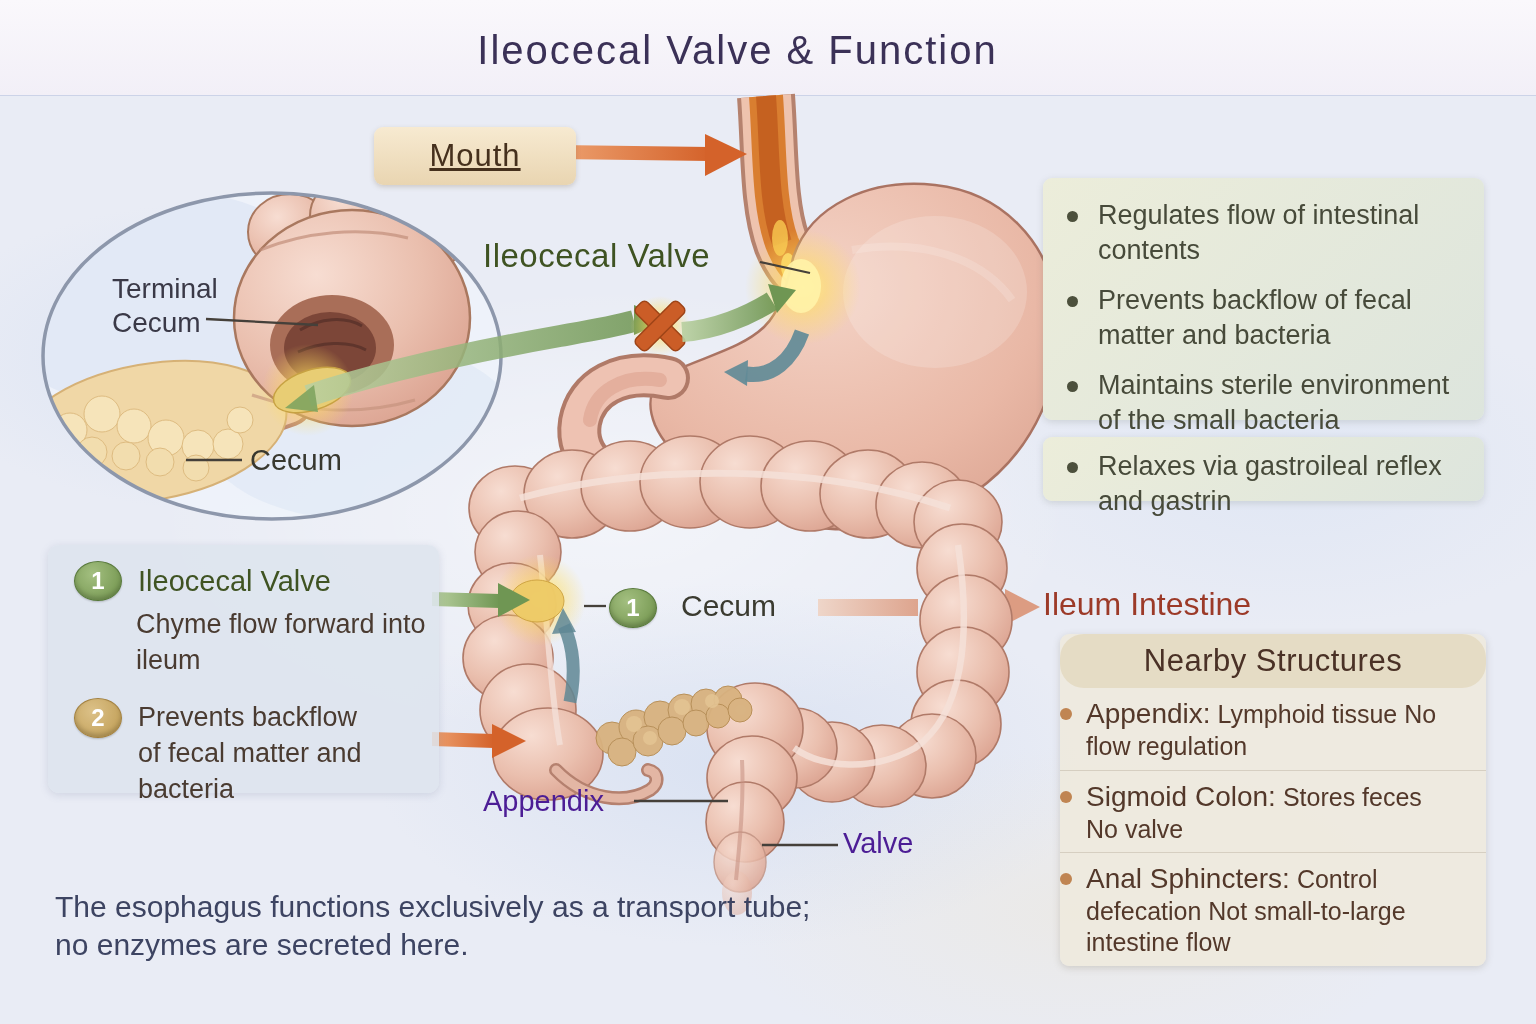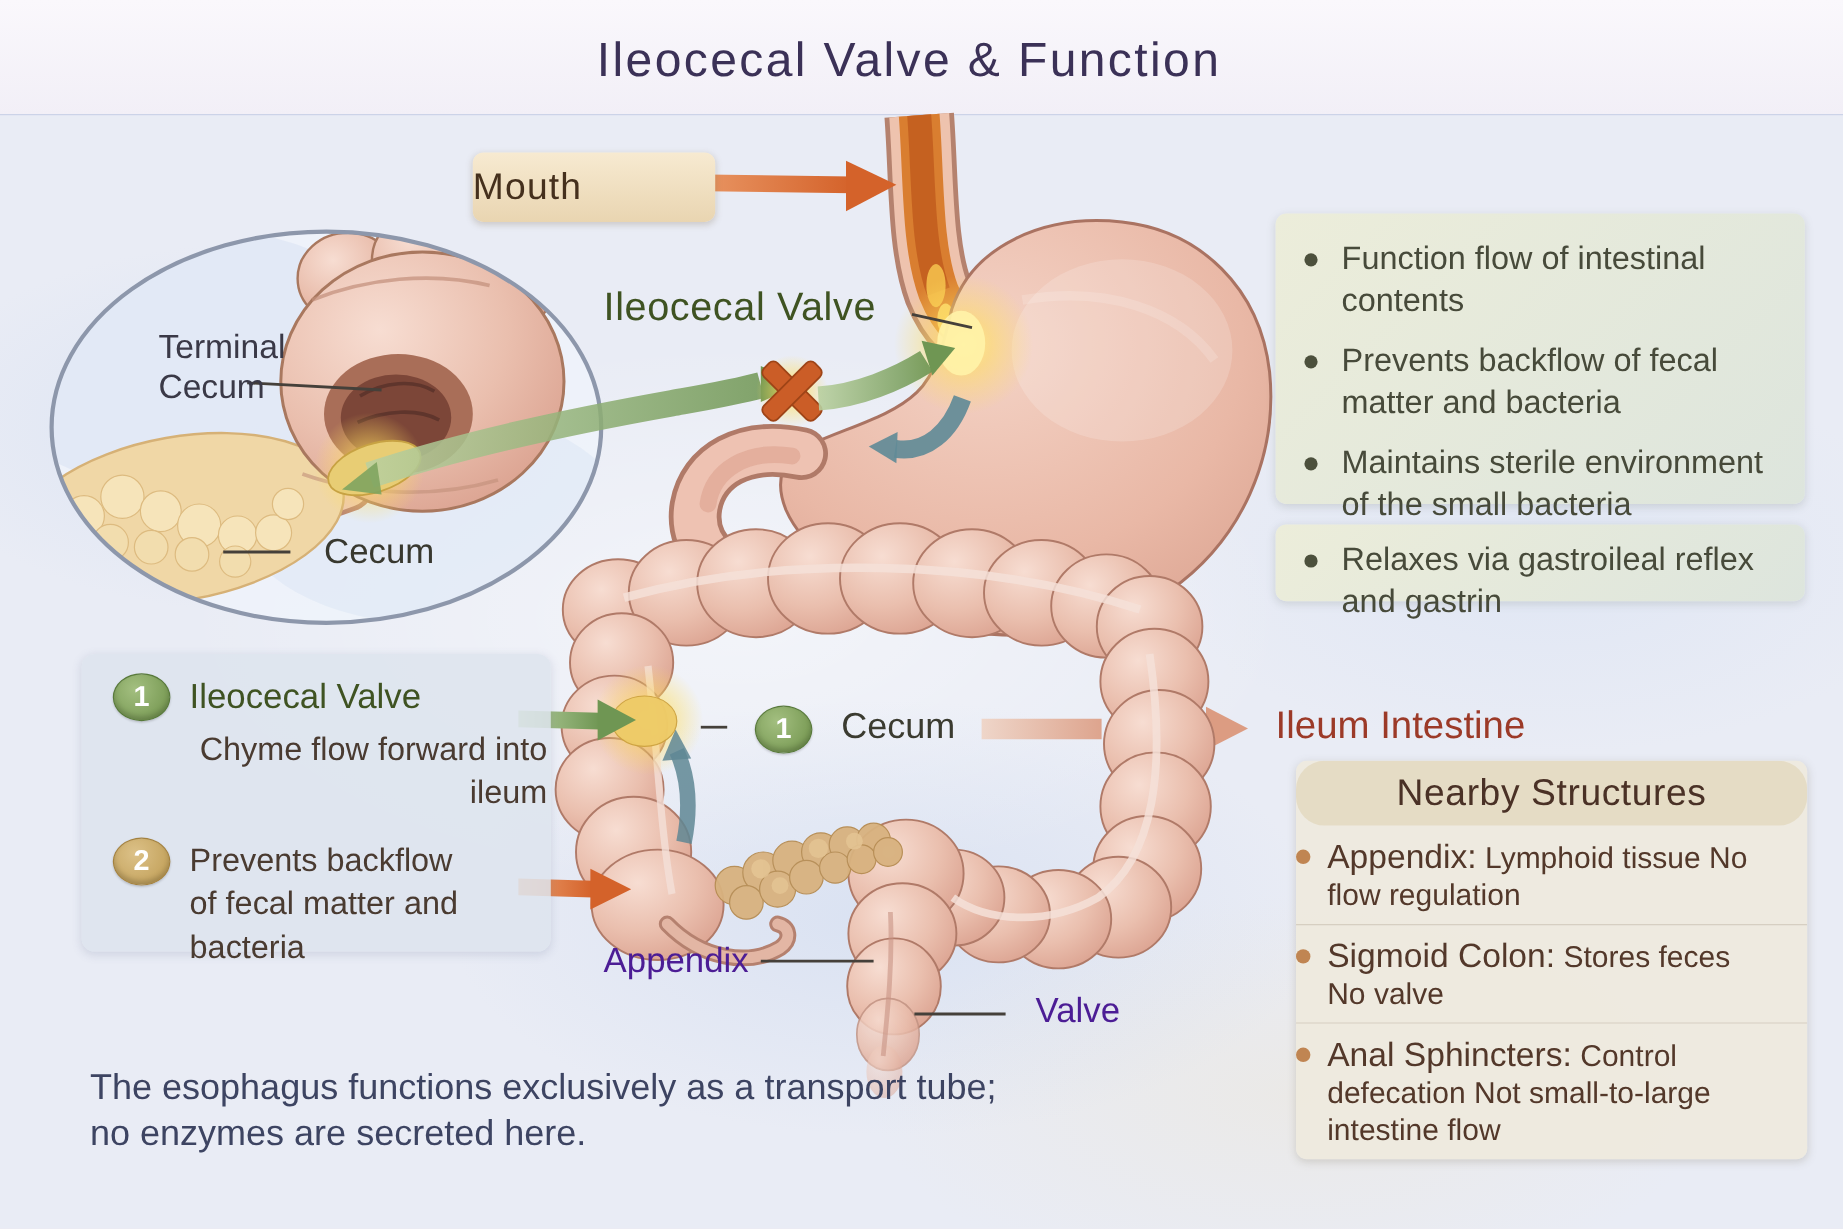--- a/index.html
+++ b/index.html
@@ -18,28 +18,28 @@
   .main{left:0;top:95px;width:1536px;height:929px;
     border-top:1px solid #ccd3e8;
     background:
       radial-gradient(ellipse 420px 220px at 14% 28%, rgba(198,214,240,.38), transparent 70%),
       radial-gradient(ellipse 520px 260px at 48% 72%, rgba(188,206,236,.34), transparent 70%),
       radial-gradient(ellipse 460px 230px at 84% 40%, rgba(203,218,242,.30), transparent 70%),
       radial-gradient(ellipse 500px 240px at 70% 88%, rgba(238,228,205,.35), transparent 70%),
       radial-gradient(ellipse 650px 320px at 40% 45%, rgba(255,255,255,.45), transparent 72%),
       #e9ecf5;}
   svg.art{left:0;top:0;width:1536px;height:1024px;pointer-events:none;}
-  .txt{z-index:3;margin-left:20px;}
+  .txt{z-index:3;}
   
   .lbl{color:#4c1d95;}
   .mouth-box{left:374px;top:127px;width:202px;height:58px;border-radius:9px;
     background:linear-gradient(#f7ead1,#e9d5b1);
     box-shadow:0 2px 5px rgba(120,100,70,.25);
-    display:flex;align-items:center;justify-content:flex-start;
-    font-size:31px;color:#45301d;letter-spacing:1px;}
+    display:flex;align-items:center;justify-content:center;
+    font-size:31px;color:#45301d;letter-spacing:1px;text-decoration:underline;}
   .icv-label{left:483px;top:237px;width:285px;font-size:33px;color:#3f5322;letter-spacing:.5px;}
   .ti-label{left:112px;top:272px;font-size:28px;color:#3a3947;line-height:1.2;}
   .cecum-inset{left:250px;top:444px;font-size:29px;color:#38382f;}
   .cecum-main{left:681px;top:589px;font-size:30px;color:#3b3b30;}
   .small-int{left:1043px;top:586px;font-size:32px;color:#9c3a28;}
   .appendix-lbl{left:483px;top:785px;font-size:29px;}
   .rectum-lbl{left:843px;top:827px;font-size:29px;}
   
   .badge{display:inline-flex;align-items:center;justify-content:center;
     width:46px;height:38px;border-radius:50%;
@@ -49,21 +49,21 @@
   .badge-tan{background:radial-gradient(circle at 38% 32%, #dcc188, #bd9a50);border:1px solid #a3813f;}
   .cecum-badge{left:609px;top:588px;}
   
   .np{left:48px;top:545px;width:391px;height:248px;border-radius:11px;
     background:rgba(221,228,237,.85);box-shadow:0 2px 8px rgba(90,100,140,.18);
     padding:16px 0 0 26px;box-sizing:border-box;}
   .np-row{display:flex;align-items:center;gap:16px;}
   .np-row2{margin-top:20px;align-items:flex-start;}
   .np-title{font-size:29px;color:#3f5322;}
   .np-desc{font-size:27px;color:#4a3b31;line-height:1.32;margin:6px 0 0 0;}
-  .np-desc1{margin-left:62px;width:300px;text-align:right;}
+  .np-desc1{margin-left:62px;width:300px;}
   .np-desc2{width:242px;margin-top:2px;}
   
   .fp{border-radius:9px;background:linear-gradient(135deg,#ecedda,#dde5dd);
     box-shadow:0 2px 7px rgba(110,120,110,.22);box-sizing:border-box;}
   .fp1{left:1043px;top:178px;width:441px;height:242px;padding:20px 18px 0 22px;}
   .fp2{left:1043px;top:437px;width:441px;height:64px;padding:12px 18px 0 22px;}
   .fn-item{display:flex;align-items:flex-start;margin-bottom:15px;}
   .fn-dot{width:11px;height:11px;border-radius:50%;background:#4c503c;margin:13px 20px 0 2px;flex:none;}
   .fn-text{font-size:27px;color:#474a3a;line-height:1.3;margin:0;width:378px;}
   
@@ -320,21 +320,21 @@
 
   <span class="abs badge badge-green cecum-badge txt">1</span>
   <div class="abs cecum-main txt">Cecum</div>
   <div class="abs small-int txt">Ileum Intestine</div>
   <div class="abs appendix-lbl txt lbl">Appendix</div>
   <div class="abs rectum-lbl txt lbl">Valve</div>
 
   <div class="abs fp fp1 txt">
     <div class="fn-item">
       <span class="fn-dot"></span>
-      <p class="fn-text">Function flow of intestinal contents</p>
+      <p class="fn-text">Regulates flow of intestinal contents</p>
     </div>
     <div class="fn-item">
       <span class="fn-dot"></span>
       <p class="fn-text">Prevents backflow of fecal matter and bacteria</p>
     </div>
     <div class="fn-item">
       <span class="fn-dot"></span>
       <p class="fn-text">Maintains sterile environment of the small bacteria</p>
     </div>
   </div>

